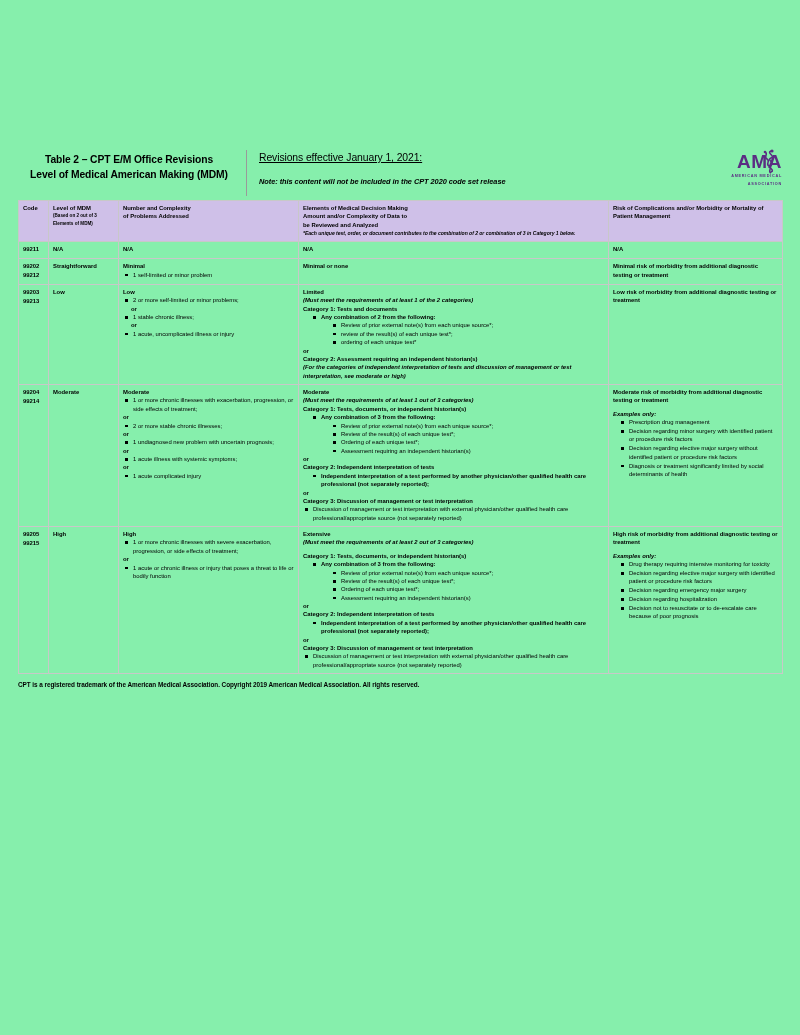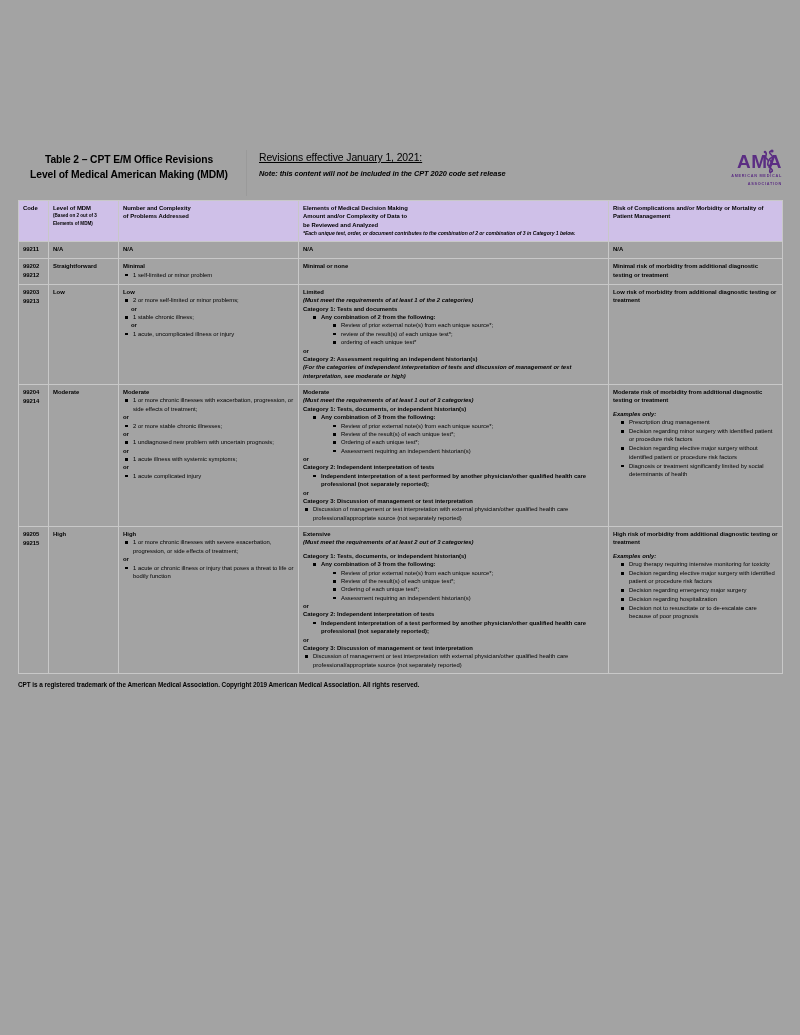--- a/index.html
+++ b/index.html
@@ -13,21 +13,21 @@
     font-family: "Liberation Sans", sans-serif;
     color: #000000;
     position: relative;
     overflow: hidden;
   }
   .page {
     position: absolute;
     left: 0; top: 0;
     width: 800px;
     height: 1035px;
-    background: #a3a3a3;
+    background: #86efac;
   }
   
   .masthead {
     position: absolute;
     left: 18px;
     top: 150px;
     width: 764px;
     height: 48px;
     display: flex;
     align-items: flex-start;
@@ -54,21 +54,21 @@
   .mast-eff {
     font-size: 10.4px;
     font-weight: normal;
     text-decoration: underline;
     letter-spacing: -0.1px;
   }
   .mast-note {
     font-size: 7.4px;
     font-style: italic;
     font-weight: bold;
-    margin-top: 6px;
+    margin-top: 14px;
     letter-spacing: -0.05px;
   }
   
   .ama-logo {
     width: 96px;
     position: relative;
     padding-top: 2px;
     text-align: right;
   }
   .ama-wordmark {

